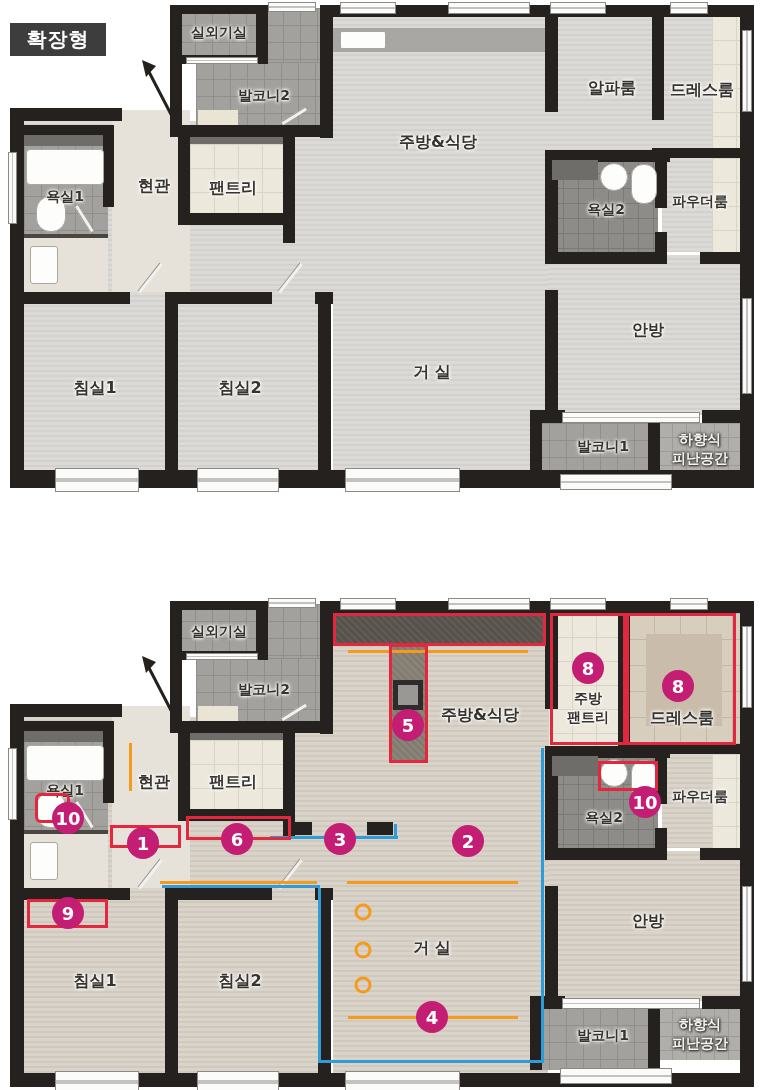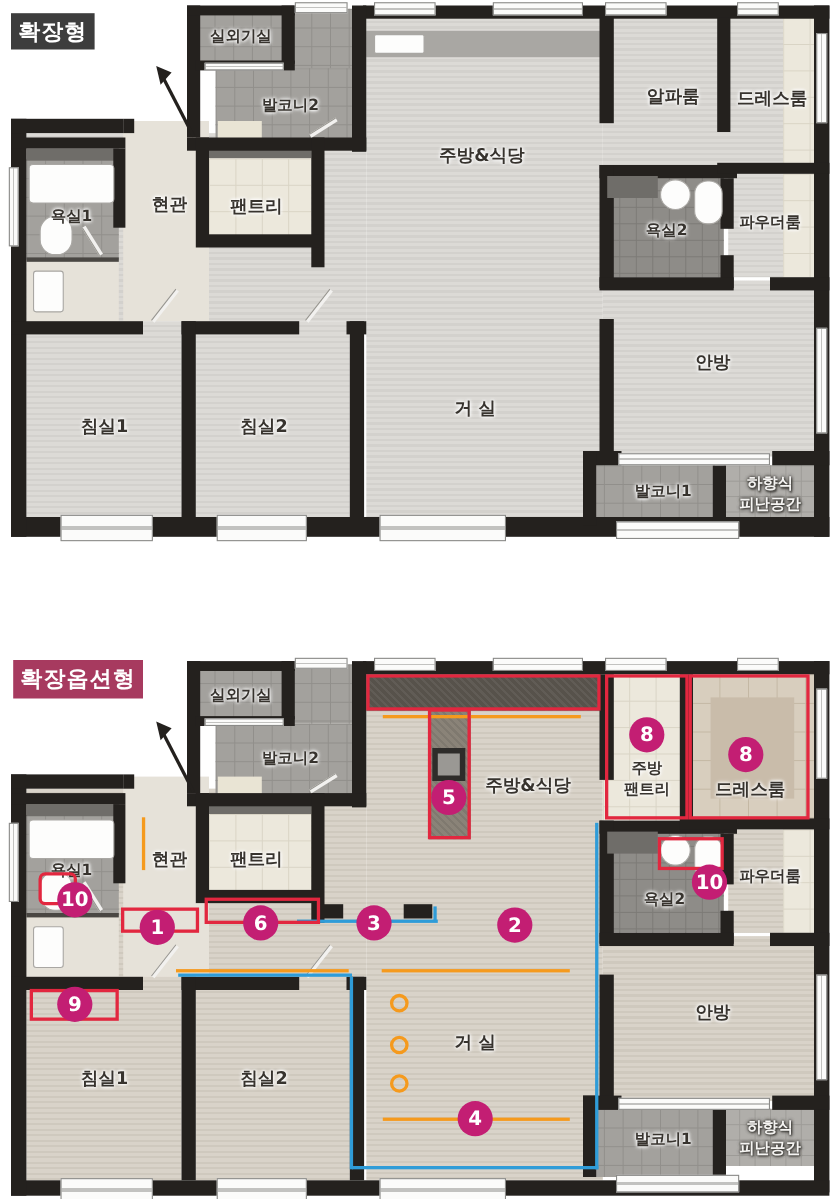--- a/index.html
+++ b/index.html
@@ -148,21 +148,21 @@
   <div class="lb sm" style="left:606px;top:210px">욕실2</div>
   <div class="lb sm" style="left:700px;top:202px">파우더룸</div>
   <div class="lb" style="left:95px;top:388px">침실1</div>
   <div class="lb" style="left:240px;top:388px">침실2</div>
   <div class="lb" style="left:432px;top:372px">거 실</div>
   <div class="lb" style="left:648px;top:330px">안방</div>
   <div class="lb sm" style="left:603px;top:447px">발코니1</div>
   <div class="lb sm wh" style="left:700px;top:440px">하향식</div>
   <div class="lb sm wh" style="left:700px;top:459px">피난공간</div>
 
-  <div class="badge" style="left:10px;top:12px;width:76px;height:33px;background:var(--badge-extended-bg,#3d3d3d)">확장형</div>
+  <div class="badge" style="left:10px;top:23px;width:96px;height:33px;background:var(--badge-extended-bg,#3d3d3d)">확장형</div>
 </div>
 
 <div id="planB" class="plan">
 
   <div class="fl woodb" style="left:333px;top:16px;width:215px;height:461px"></div>
   <div class="fl cream" style="left:548px;top:17px;width:78px;height:133px"></div>
   <div class="fl tat" style="left:628px;top:17px;width:112px;height:133px"></div>
   <div class="fl" style="left:646px;top:38px;width:76px;height:92px;background:#c9bcaa"></div>
   <div class="fl woodb" style="left:548px;top:255px;width:192px;height:150px"></div>
   <div class="fl woodb" style="left:24px;top:121px;width:309px;height:171px"></div>
@@ -310,14 +310,13 @@
   <div class="mk" style="left:340px;top:243px">3</div>
   <div class="mk" style="left:432px;top:421px">4</div>
   <div class="mk" style="left:408px;top:129px">5</div>
   <div class="mk" style="left:237px;top:243px">6</div>
   <div class="mk" style="left:588px;top:72px">8</div>
   <div class="mk" style="left:678px;top:90px">8</div>
   <div class="mk" style="left:68px;top:317px">9</div>
   <div class="mk" style="left:68px;top:222px">10</div>
   <div class="mk" style="left:645px;top:206px">10</div>
 
-  <div class="badge" style="left:12px;top:4px;width:118px;height:35px;background:var(--badge-option-bg,#a73a5f)">확장옵션형</div>
 </div>
 
 </body></html>

